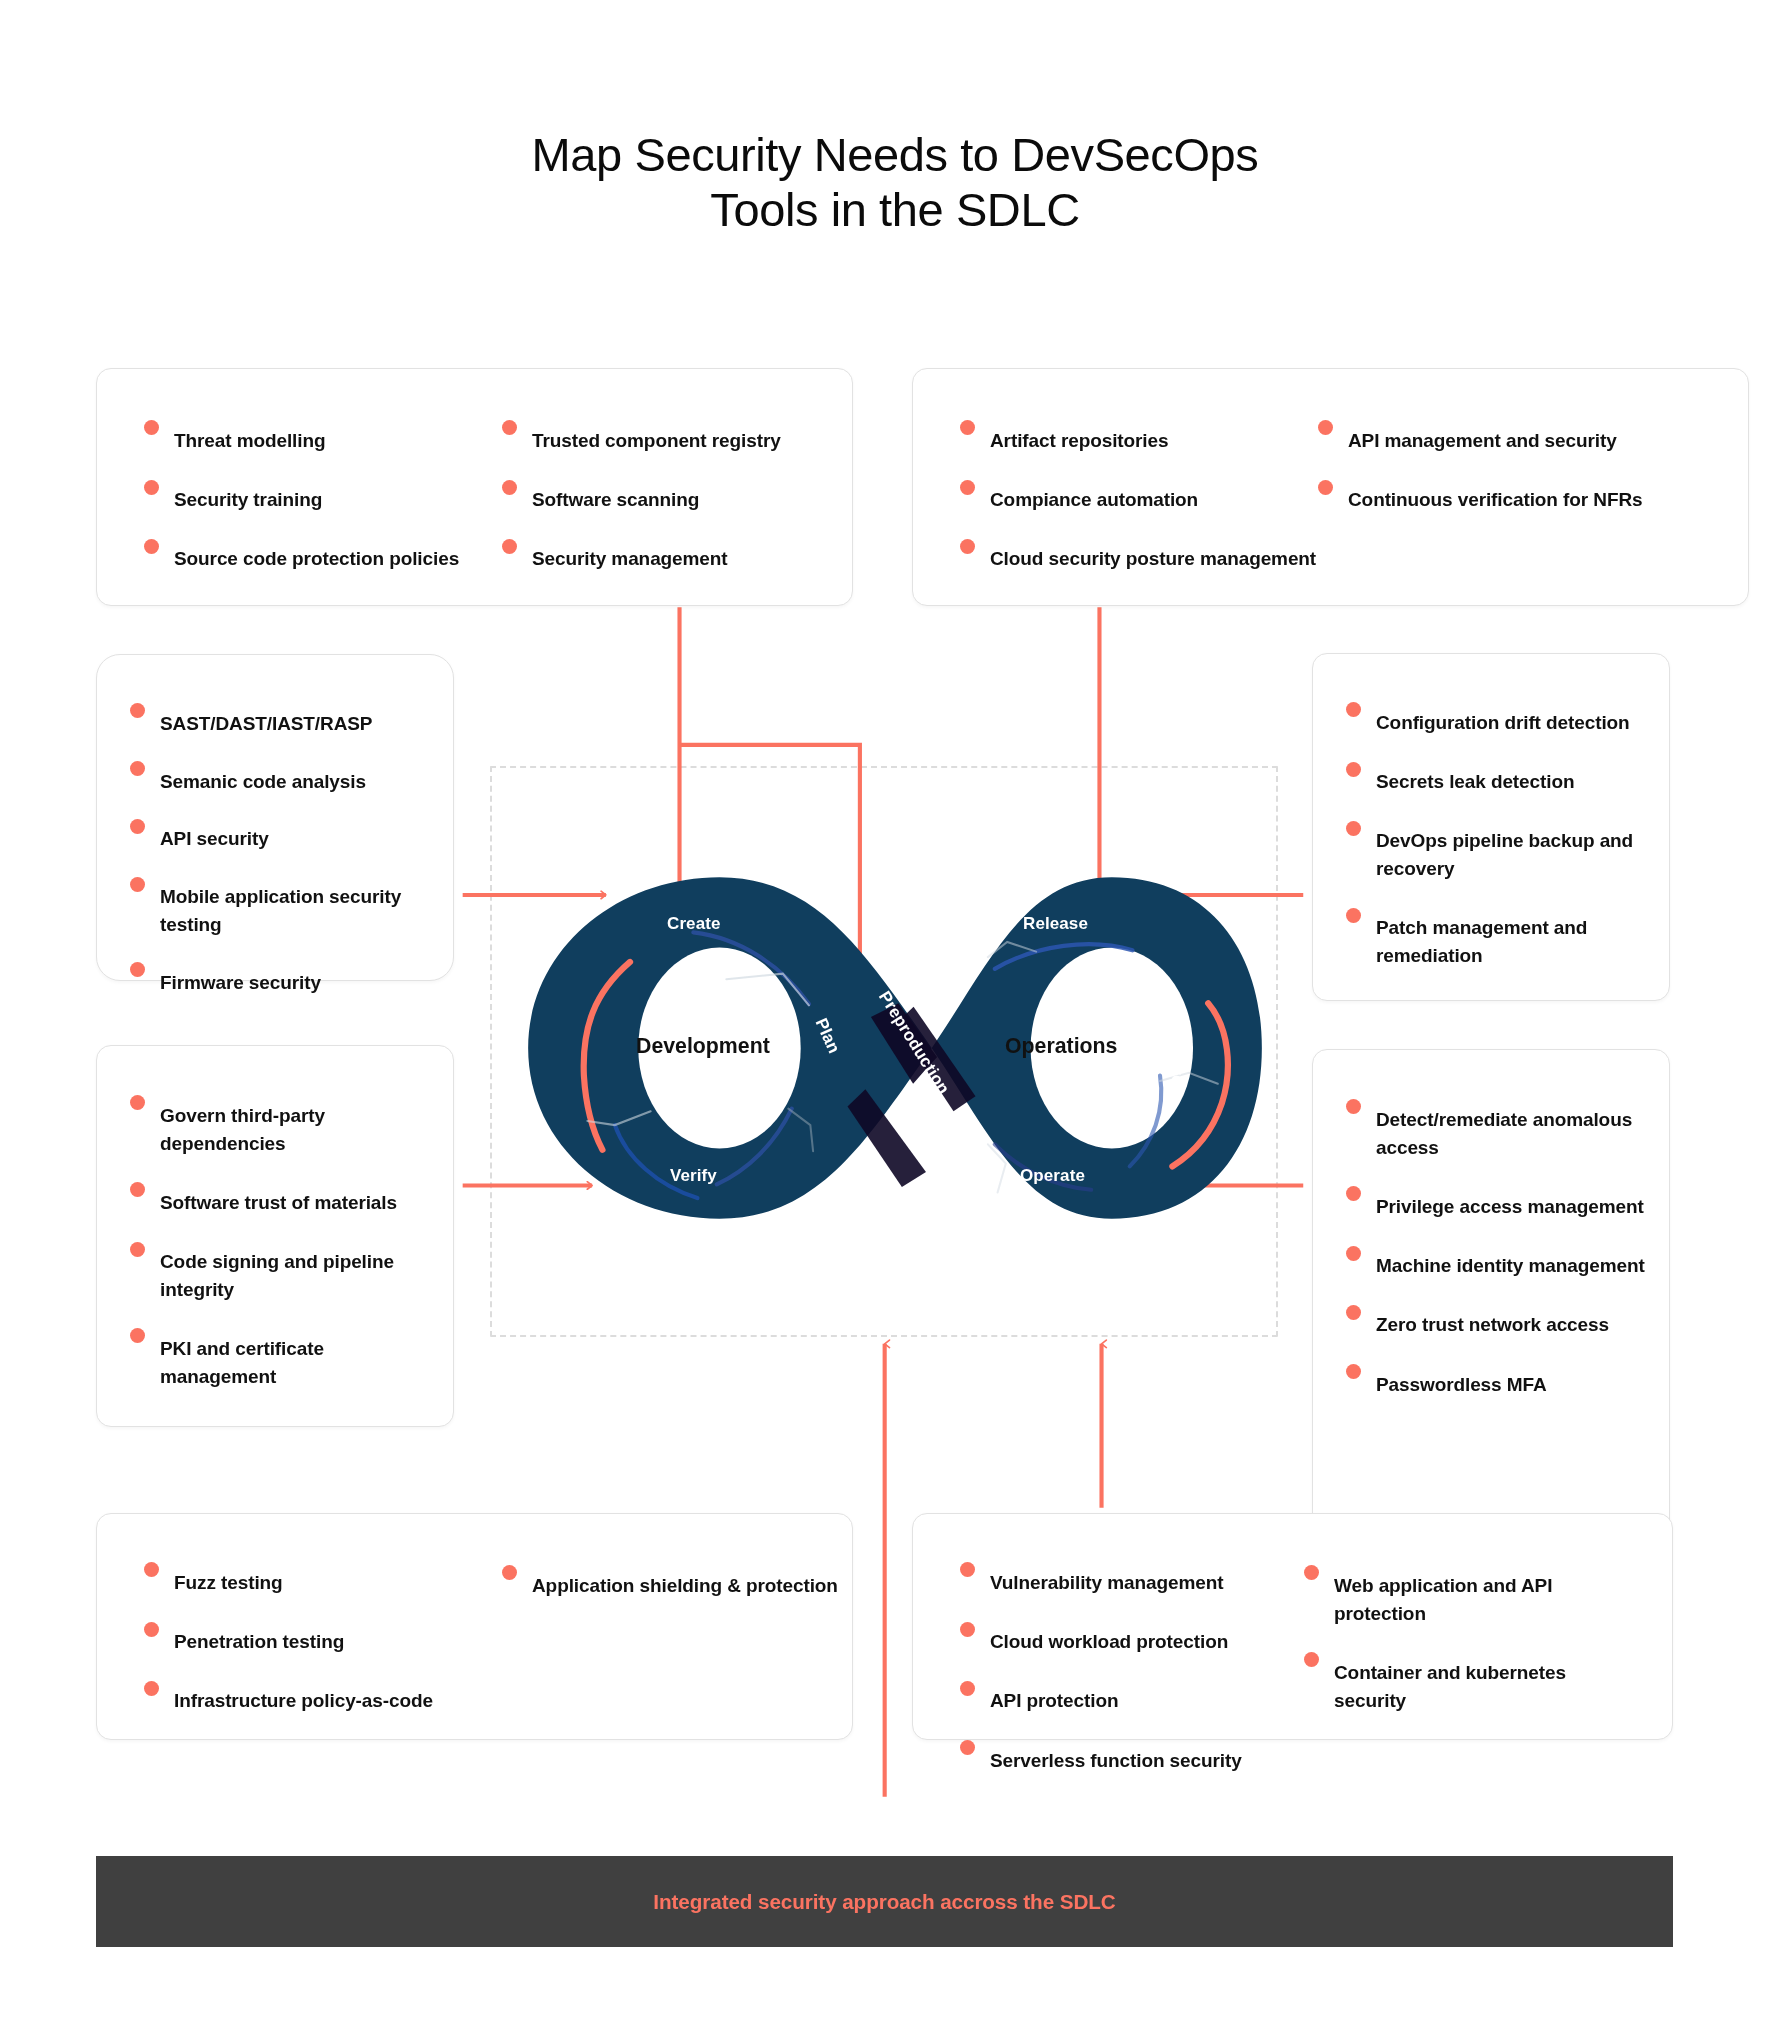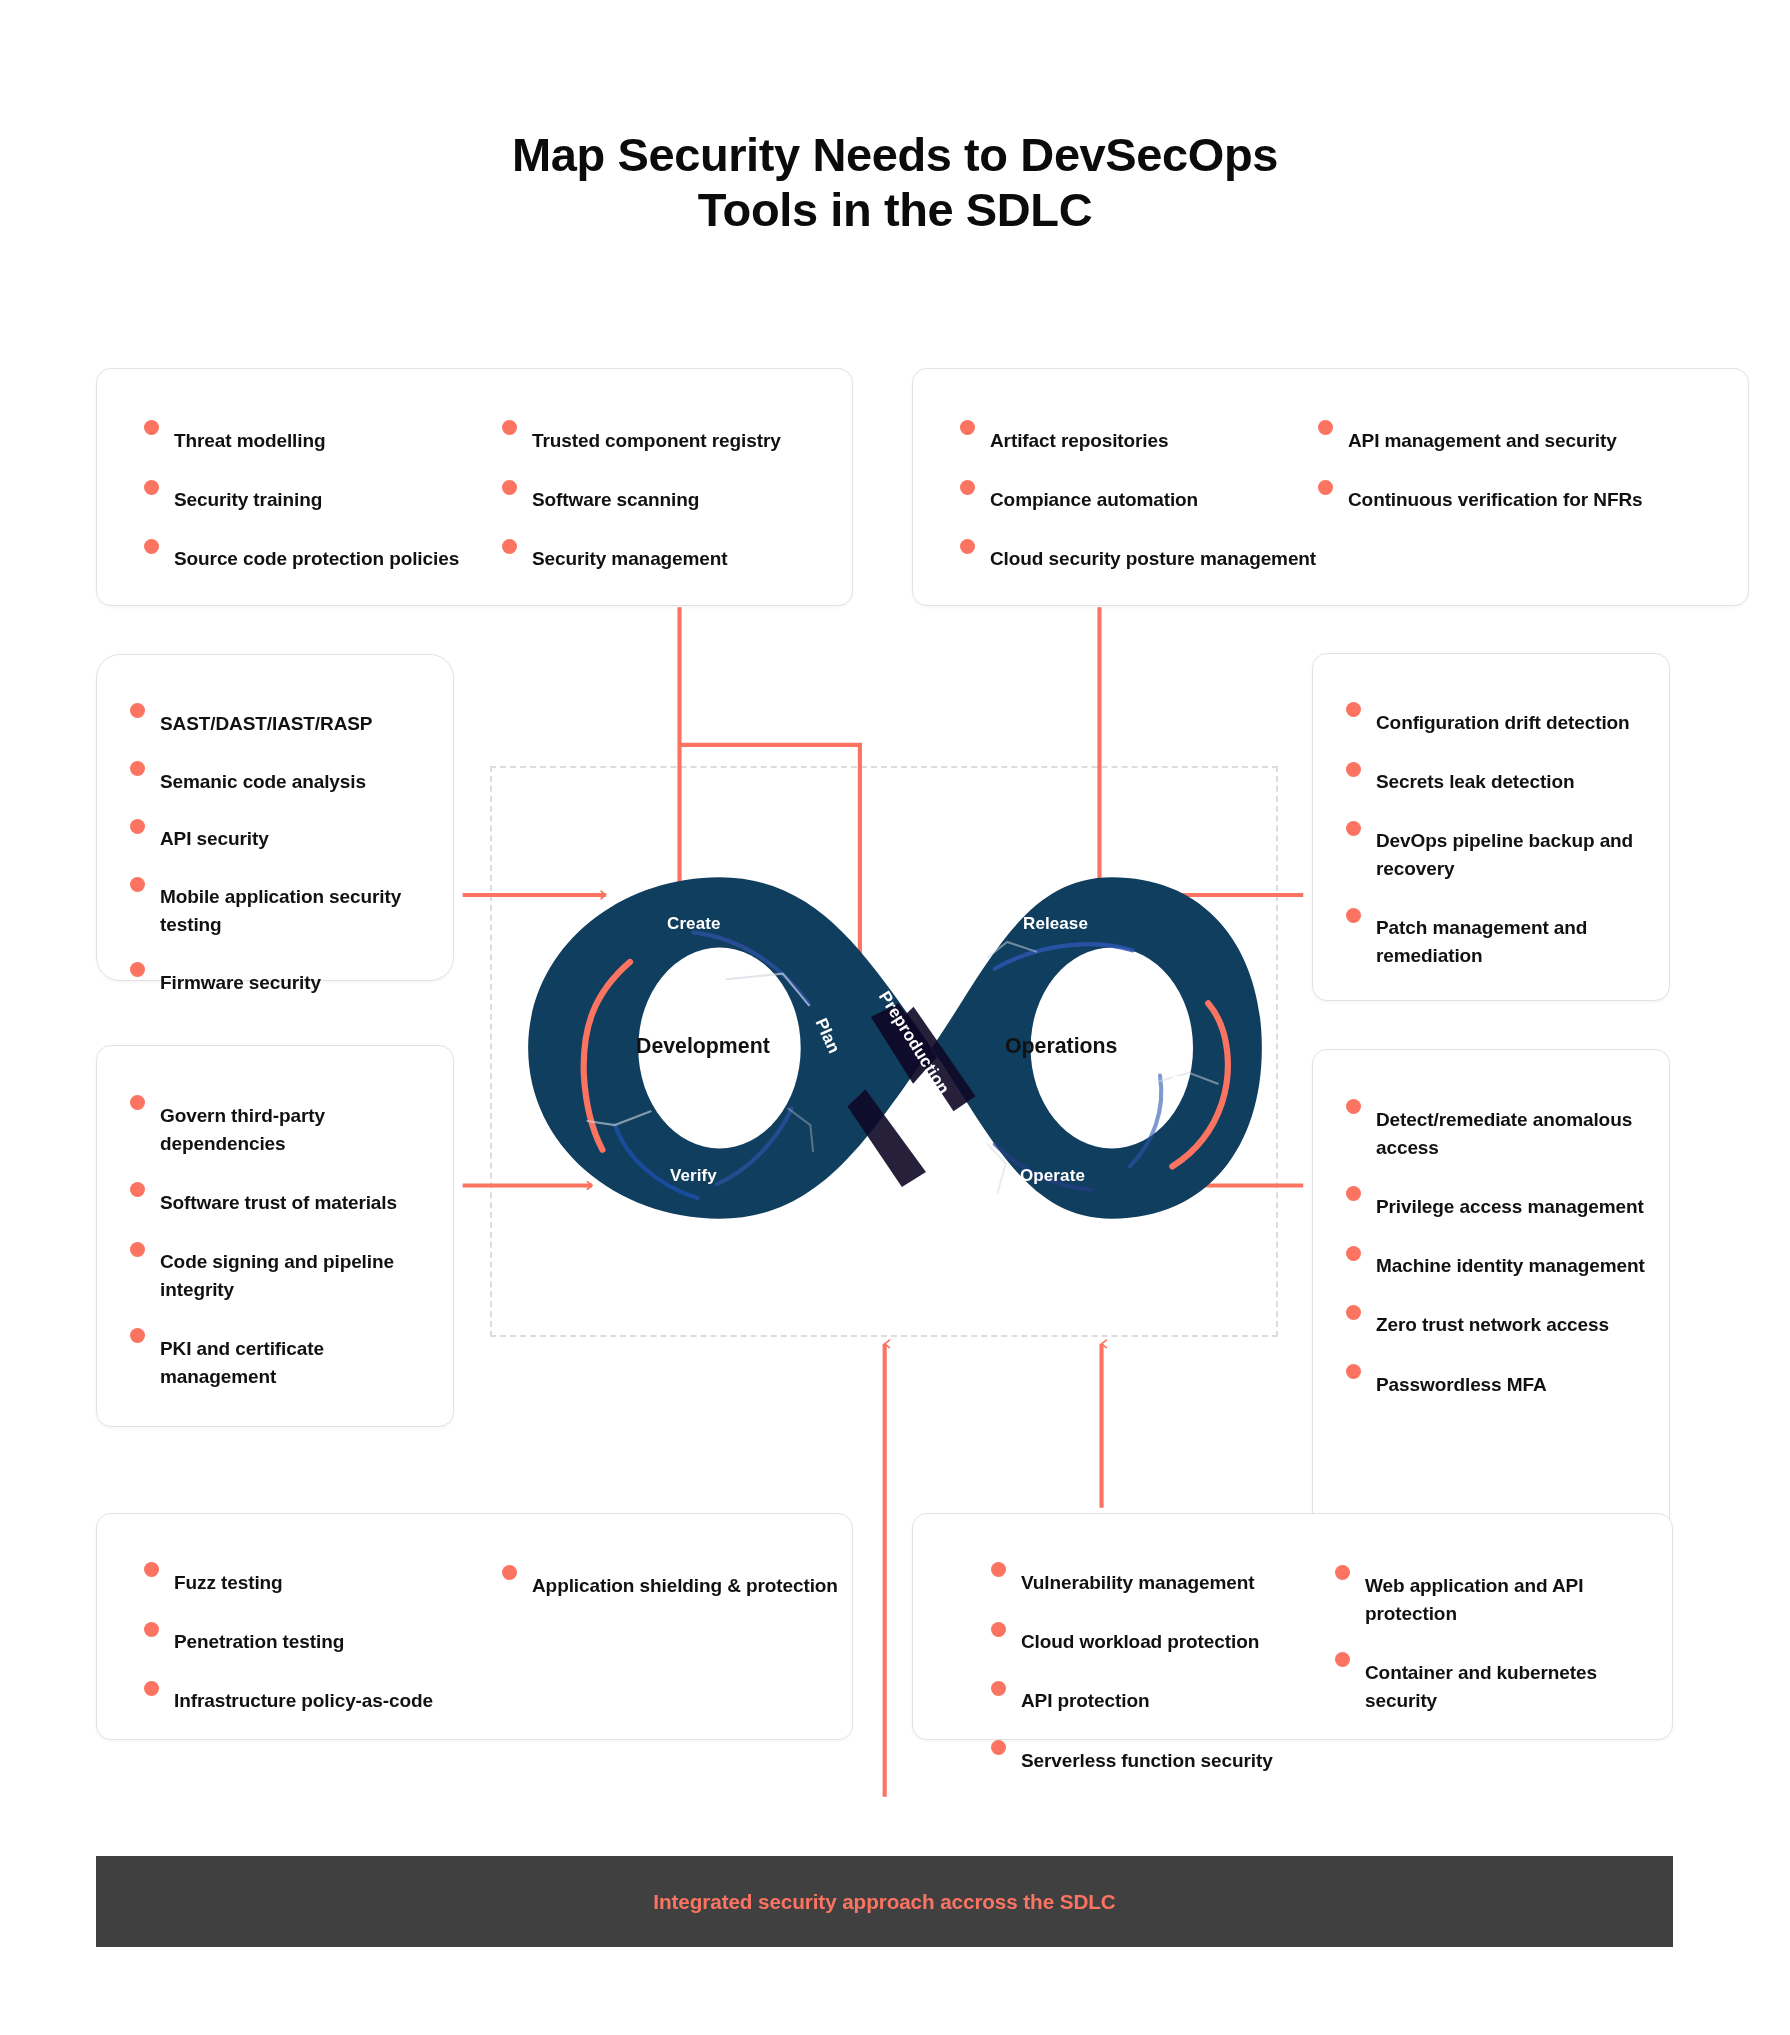--- a/index.html
+++ b/index.html
@@ -20,21 +20,21 @@
   }
 
   
   .title {
     position: absolute;
     left: 0;
     top: 127px;
     width: 1790px;
     text-align: center;
     font-size: 47px;
-    font-weight: 700;
+    font-weight: 400;
     line-height: 1.18;
     letter-spacing: -0.4px;
     color: #0b0b0b;
   }
   .title .l2 { display: block; }
 
   
   .card {
     position: absolute;
     background: #ffffff;
@@ -104,21 +104,21 @@
   #card-operate   { left: 1312px; top: 1049px; width: 358px; height: 523px; }
   #card-operate .cols { padding: 41px 0 0 33px; }
   #card-operate .col:nth-child(1) { width: 310px; gap: 16.5px; }
 
   #card-test      { left: 96px;  top: 1513px; width: 757px; height: 227px; }
   #card-test .cols { padding: 40px 0 0 47px; }
   #card-test .col:nth-child(1) { width: 358px; gap: 16.5px; }
   #card-test .col:nth-child(2) { width: 344px; gap: 16.5px; padding-top: 2.8px; }
 
   #card-runtime   { left: 912px; top: 1513px; width: 761px; height: 227px; }
-  #card-runtime .cols { padding: 40px 0 0 47px; justify-content: flex-end; }
+  #card-runtime .cols { padding: 40px 0 0 47px; }
   #card-runtime .col:nth-child(1) { width: 344px; gap: 16.5px; }
   #card-runtime .col:nth-child(2) { width: 337px; gap: 16.5px; padding-top: 2.8px; }
 
   
   #dashed-region {
     position: absolute;
     left: 490px;
     top: 766px;
     width: 788px;
     height: 571px;

